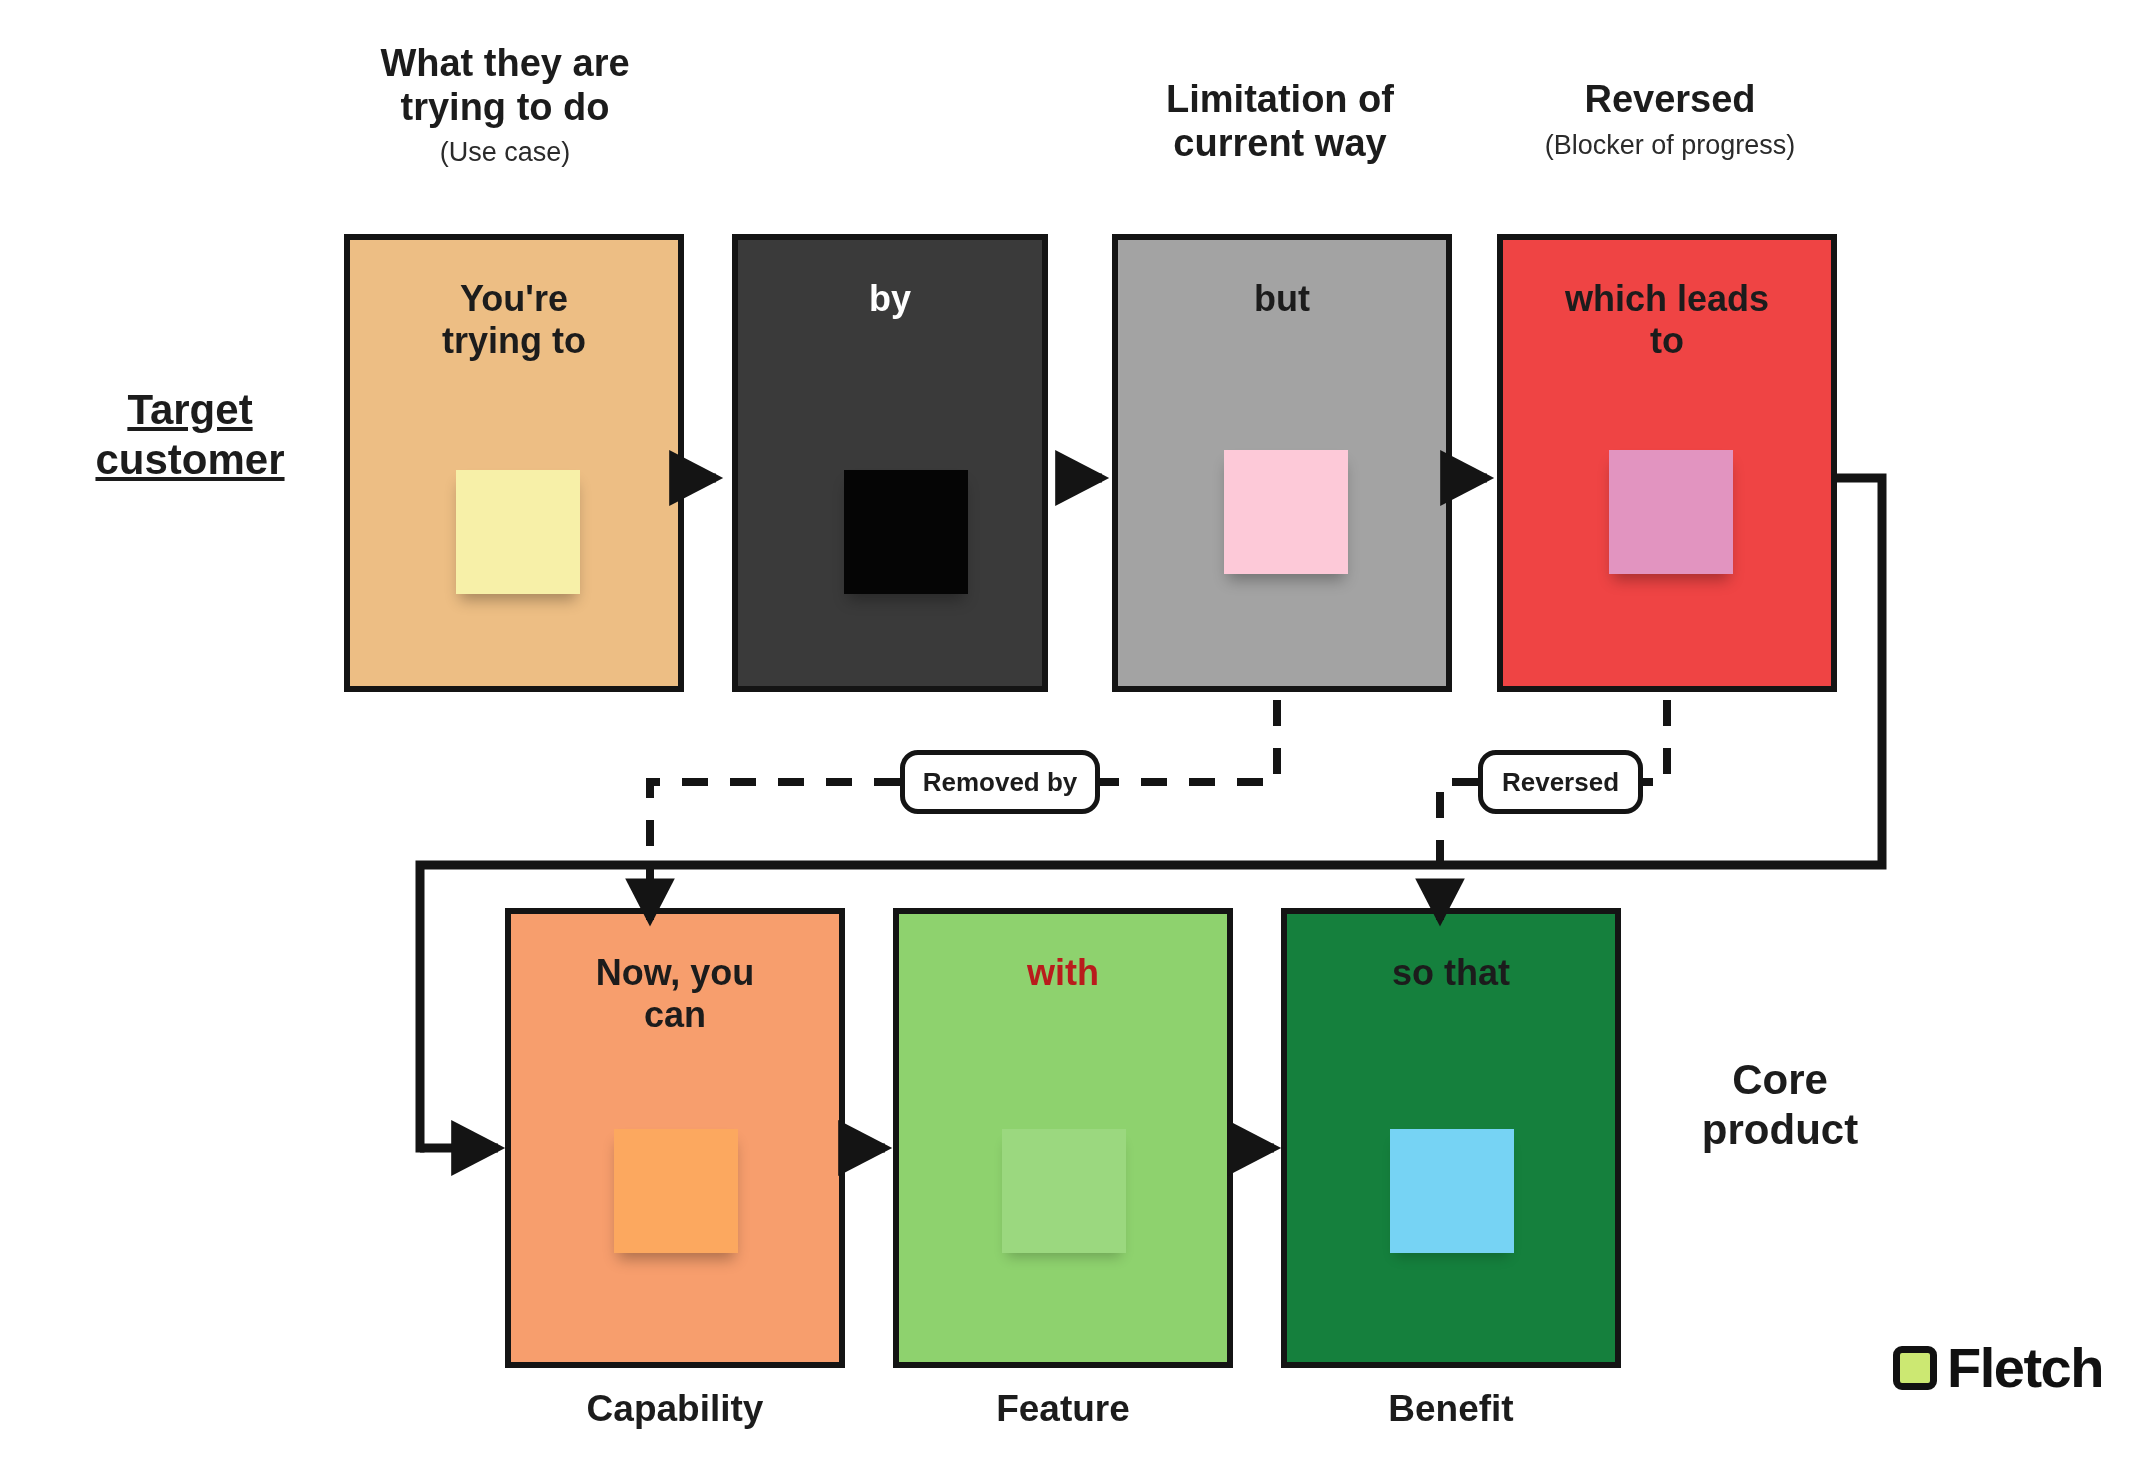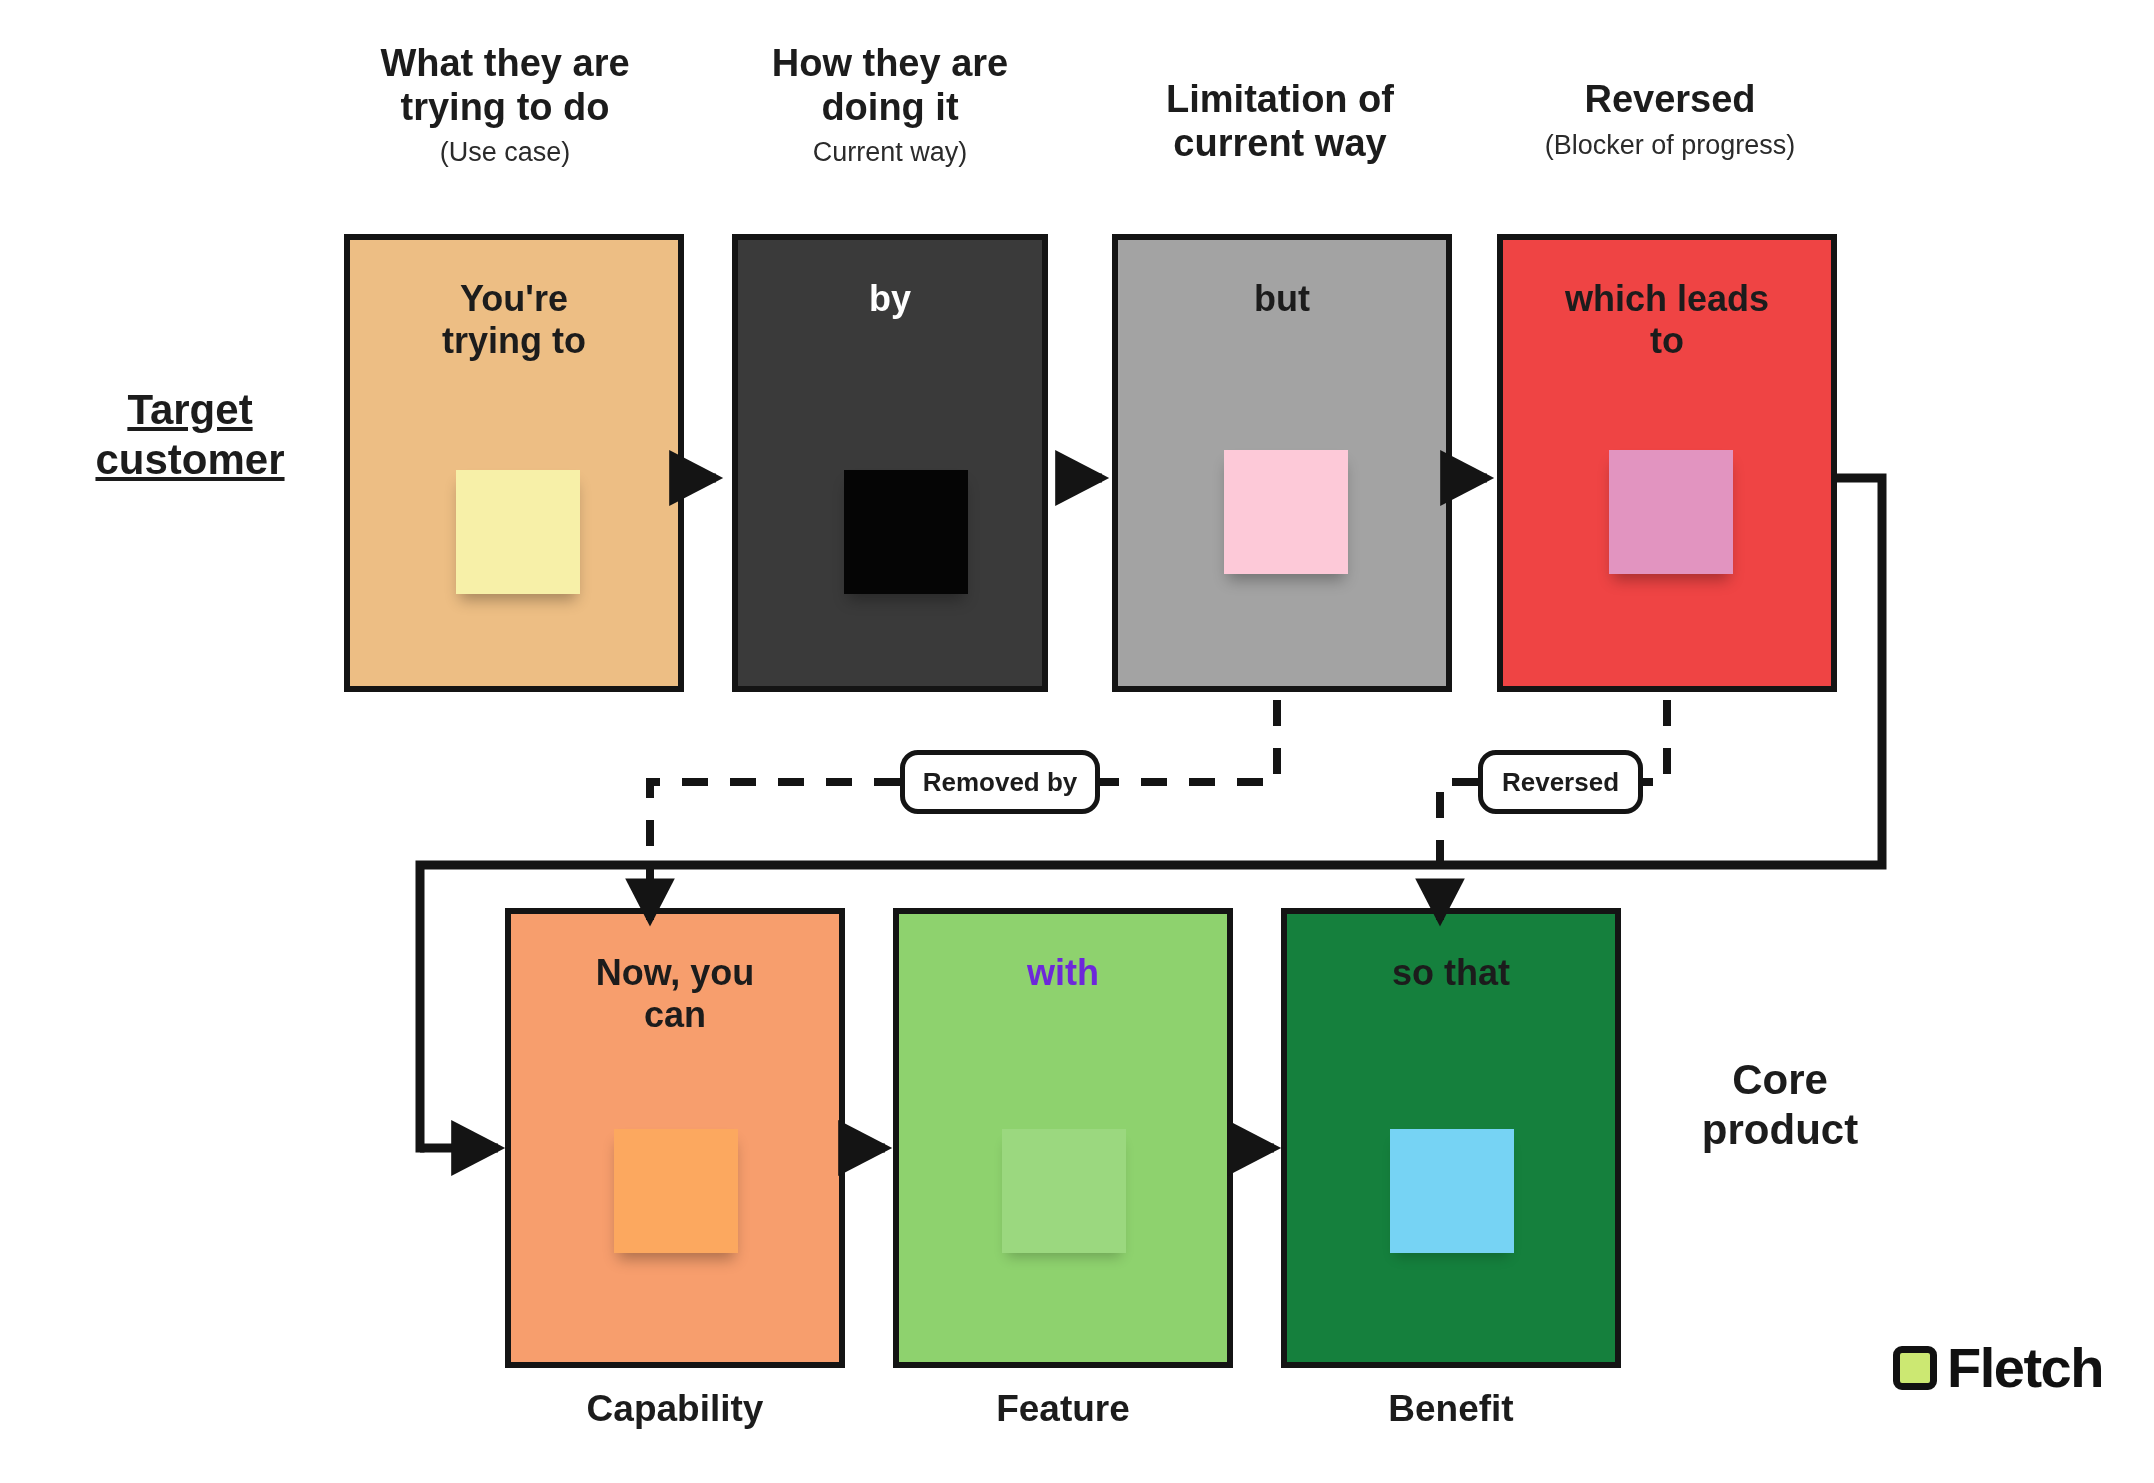--- a/index.html
+++ b/index.html
@@ -136,25 +136,20 @@
 <body>
 
 <div id="stage">
 
   <div class="col-head" style="left:335px; top:42px; width:340px;">
     <span class="title">What they are
 trying to do</span>
     <span class="sub">(Use case)</span>
   </div>
 
-  <div class="col-head" style="left:720px; top:42px; width:340px;">
-    <span class="title">How they are
-doing it</span>
-    <span class="sub">Current way)</span>
-  </div>
 
   <div class="col-head" style="left:1100px; top:78px; width:360px;">
     <span class="title">Limitation of
 current way</span>
     <span class="sub"></span>
   </div>
 
   <div class="col-head" style="left:1490px; top:78px; width:360px;">
     <span class="title">Reversed</span>
     <span class="sub">(Blocker of progress)</span>
@@ -220,21 +215,21 @@
 
   <div class="pill" style="left:1478px; top:750px; width:165px; height:64px;">Reversed</div>
 
   <div class="card" style="left:505px; top:908px; width:340px; height:460px; background:#f79e6d;">
     <div class="card-label" style="color:#1c1c1c;">Now, you
 can</div>
     <div class="sticky" style="left:103px; top:215px; width:124px; height:124px; background:#fca85f;"></div>
   </div>
 
   <div class="card" style="left:893px; top:908px; width:340px; height:460px; background:#8ed26e;">
-    <div class="card-label" style="color:#6d28d9;">with</div>
+    <div class="card-label" style="color:#b91c1c;">with</div>
     <div class="sticky" style="left:103px; top:215px; width:124px; height:124px; background:#9bd87f; box-shadow:0 9px 12px -5px rgba(0,0,0,0.22);"></div>
   </div>
 
   <div class="card" style="left:1281px; top:908px; width:340px; height:460px; background:#15803d;">
     <div class="card-label" style="color:#1c1c1c;">so that</div>
     <div class="sticky" style="left:103px; top:215px; width:124px; height:124px; background:#76d3f4; box-shadow:0 9px 12px -5px rgba(0,0,0,0.20);"></div>
   </div>
 
   <div class="caption" style="left:505px; top:1388px; width:340px;">Capability</div>
   <div class="caption" style="left:893px; top:1388px; width:340px;">Feature</div>

